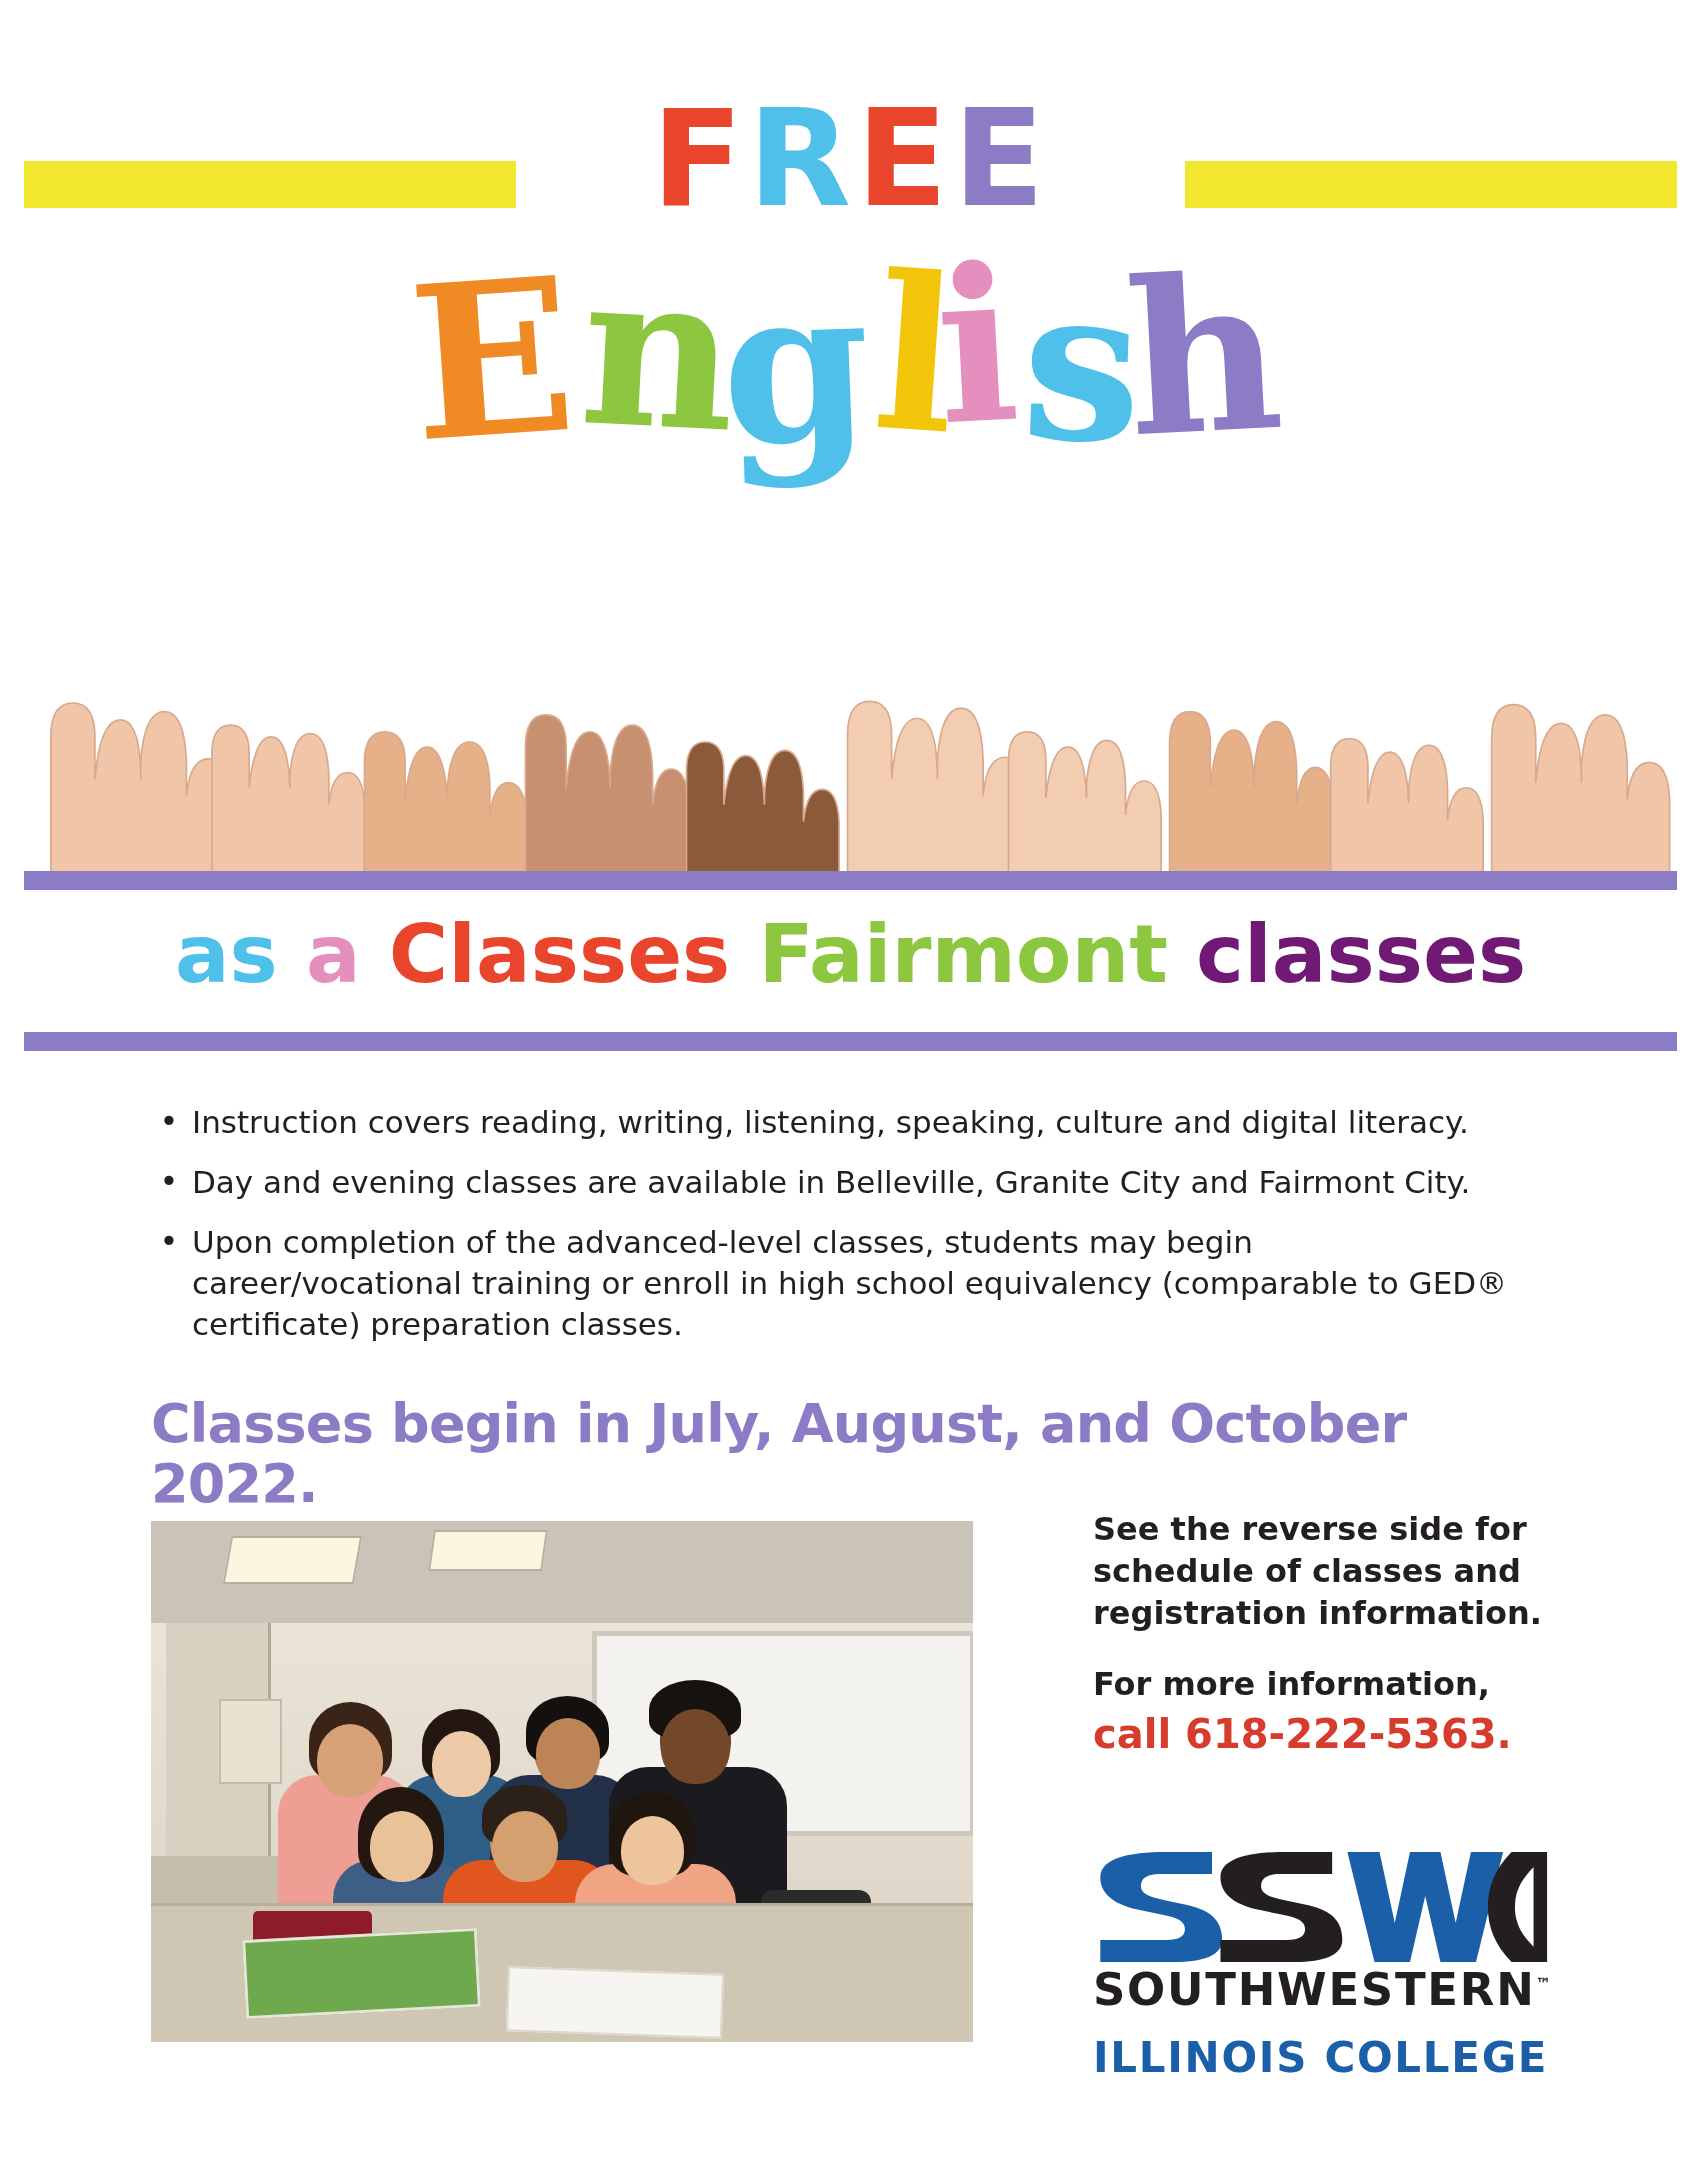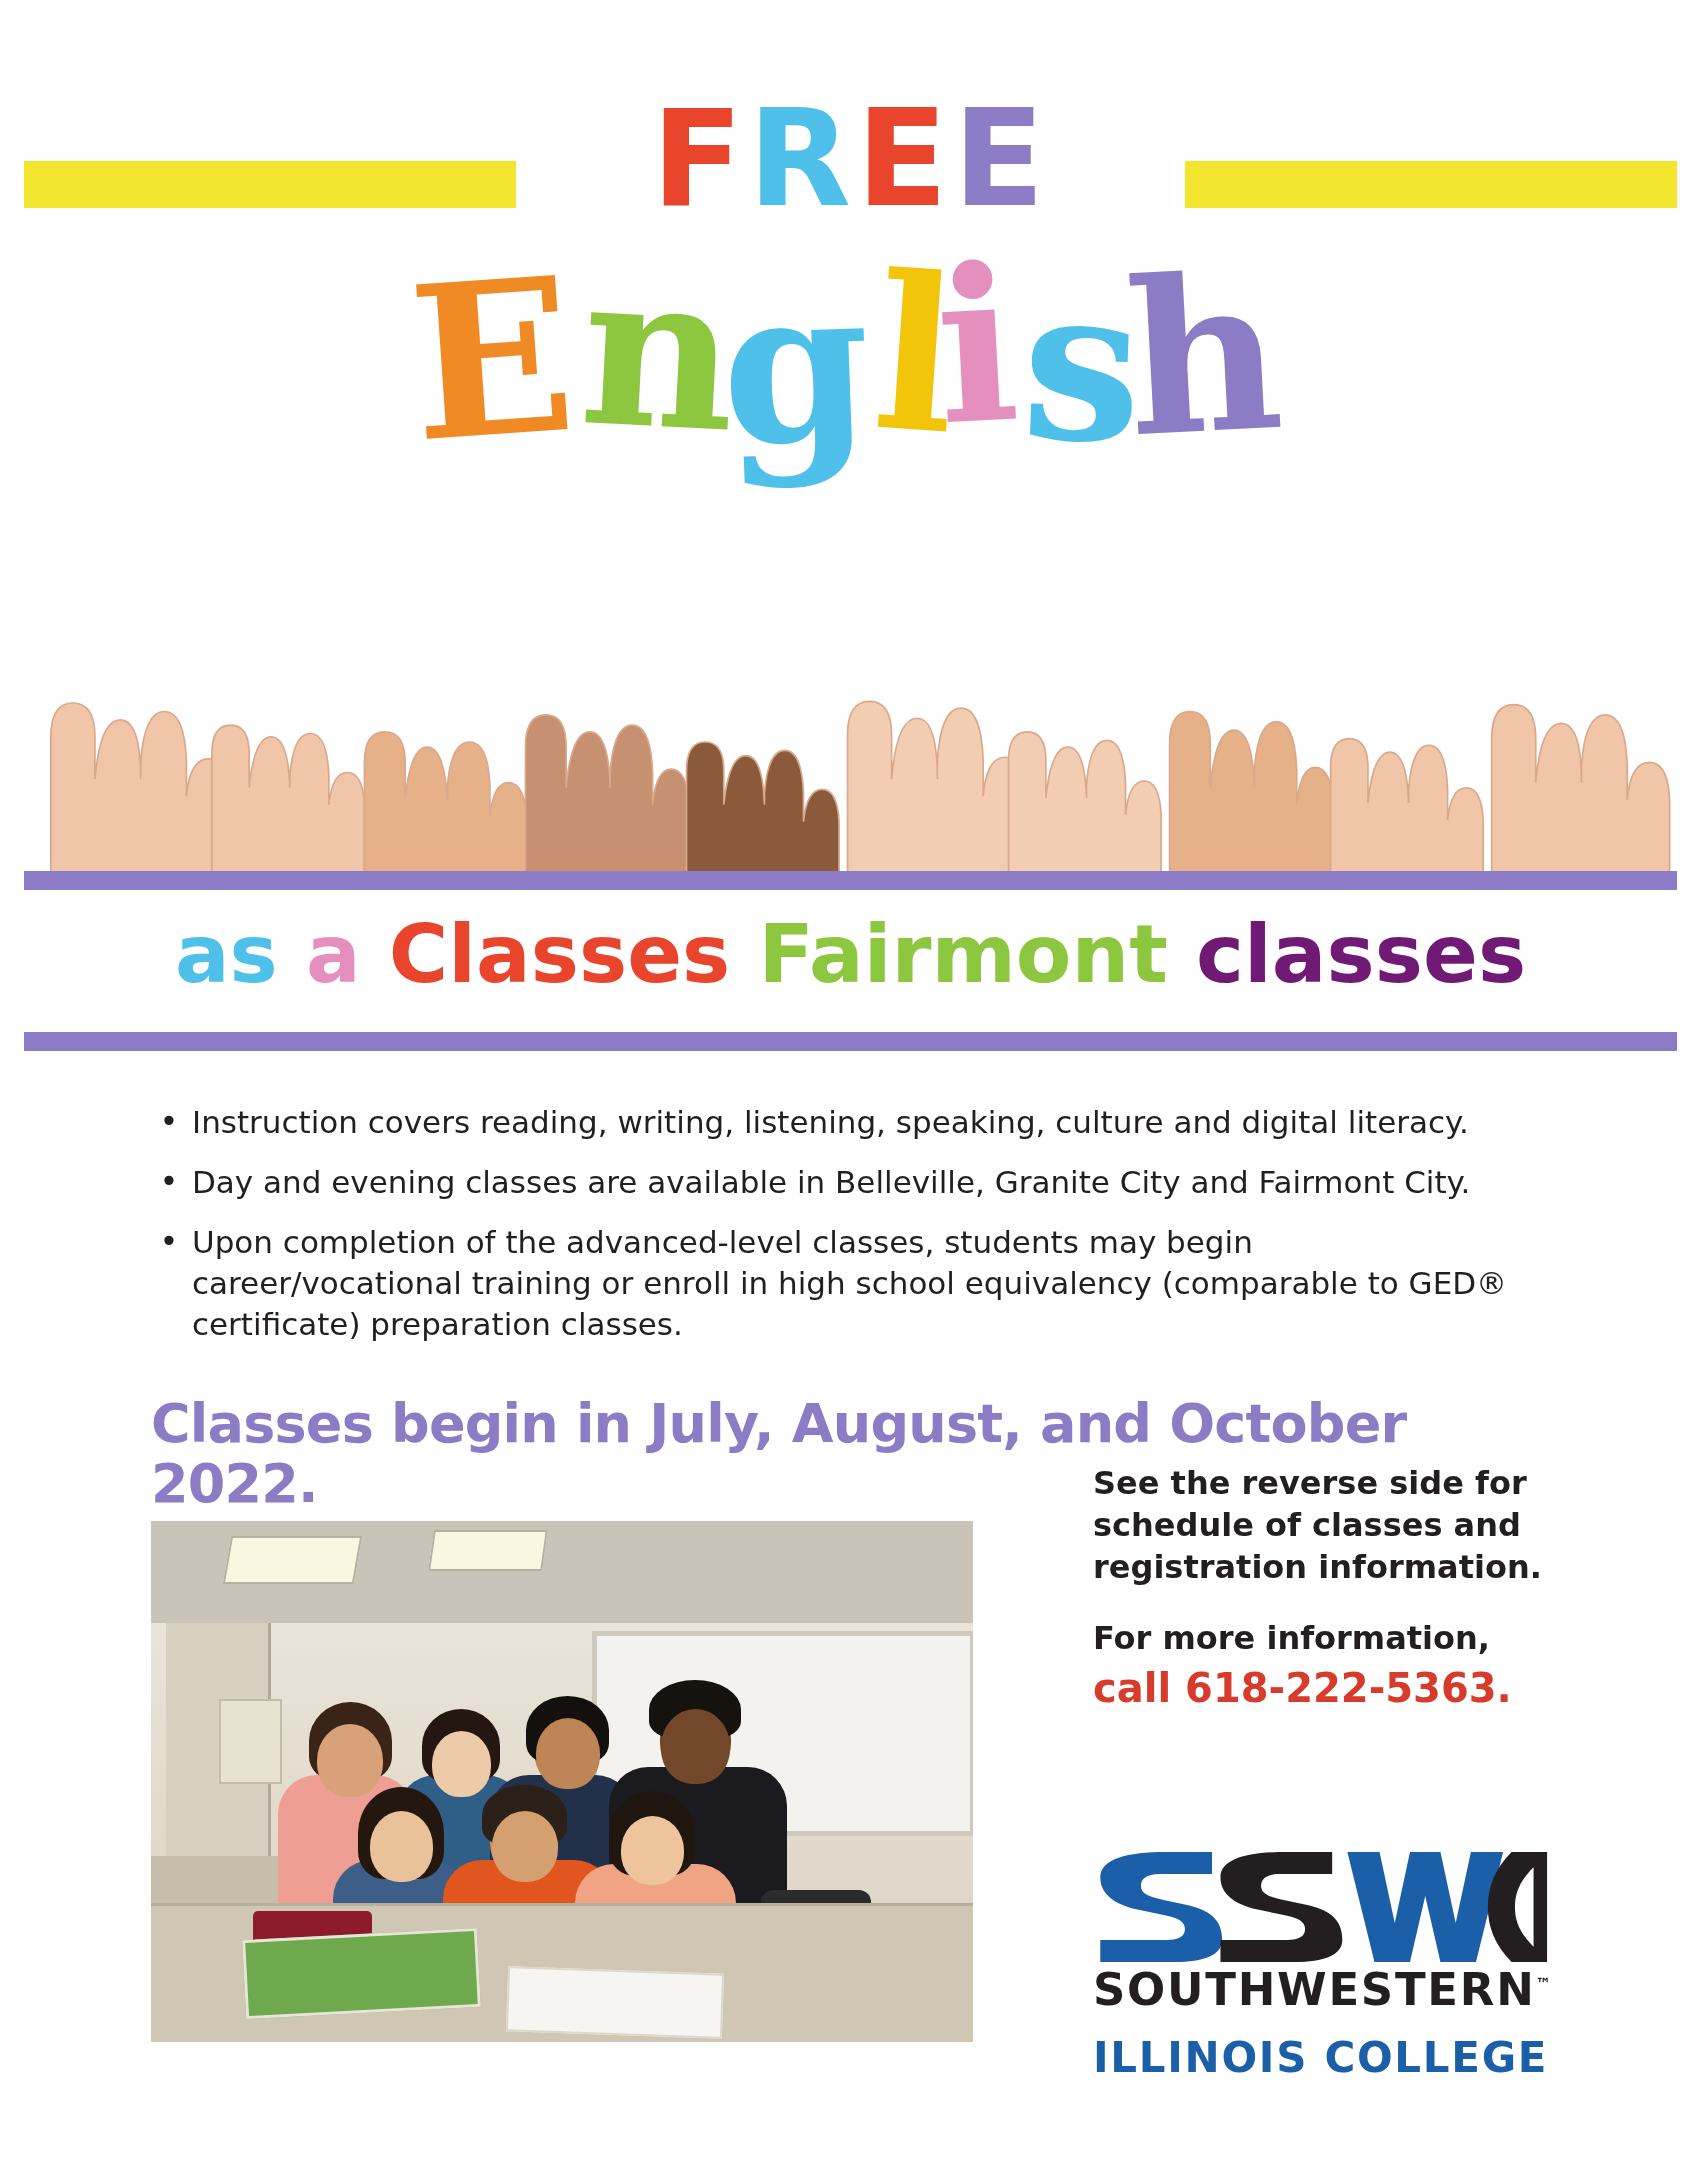--- a/index.html
+++ b/index.html
@@ -265,21 +265,21 @@
   .photo .chair {
     position: absolute;
     bottom: 25.4px; right: 102px; width: 110px; height: 127px;
     background: #2b2b2b;
     border-radius: 12px 12px 5.1px 5.1px;
   }
 
   
   .right-col {
     position: absolute;
-    top: 1462px;
+    top: 1508px;
     left: 1093px;
     width: 492px;
   }
   .reverse-note {
     font-family: "DejaVu Sans", sans-serif;
     font-weight: bold;
     font-size: 32px;
     line-height: 1.32;
     color: #231f20;
     margin: 0 0 29px 0;

